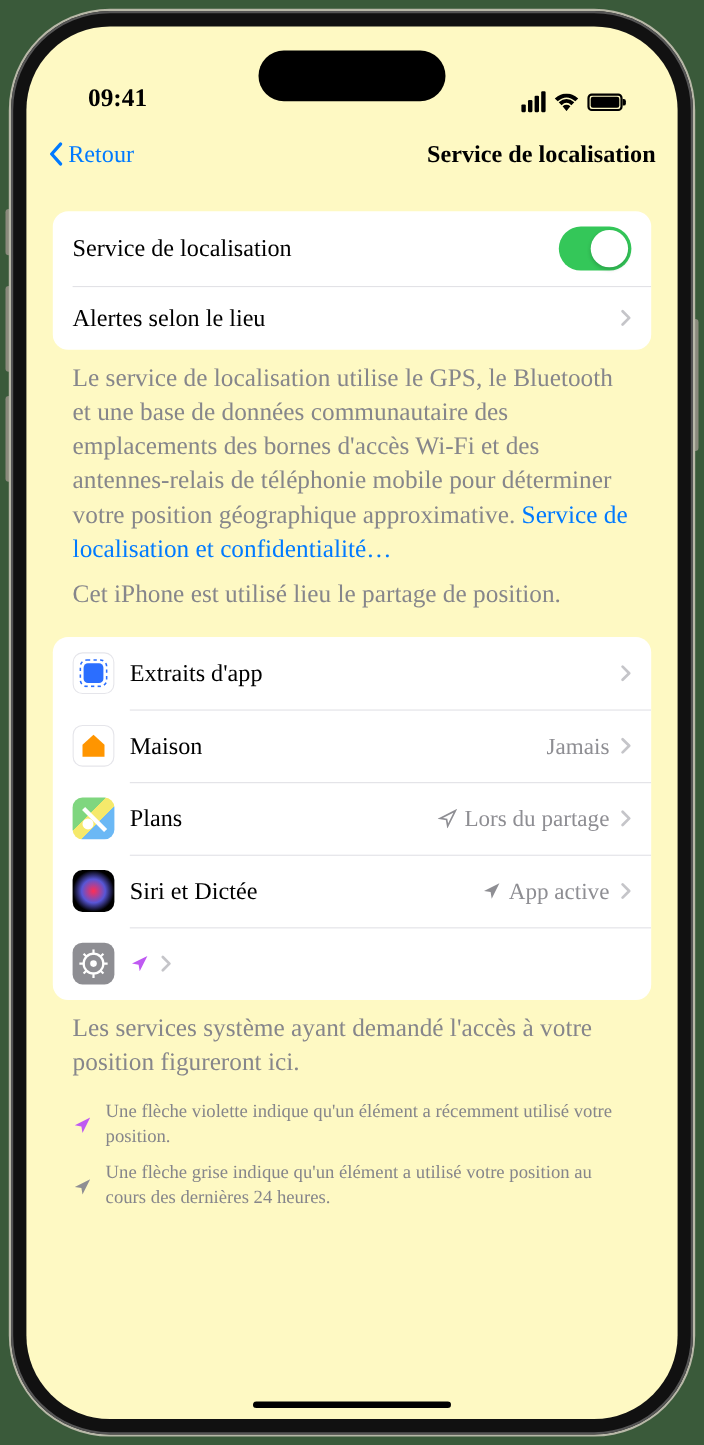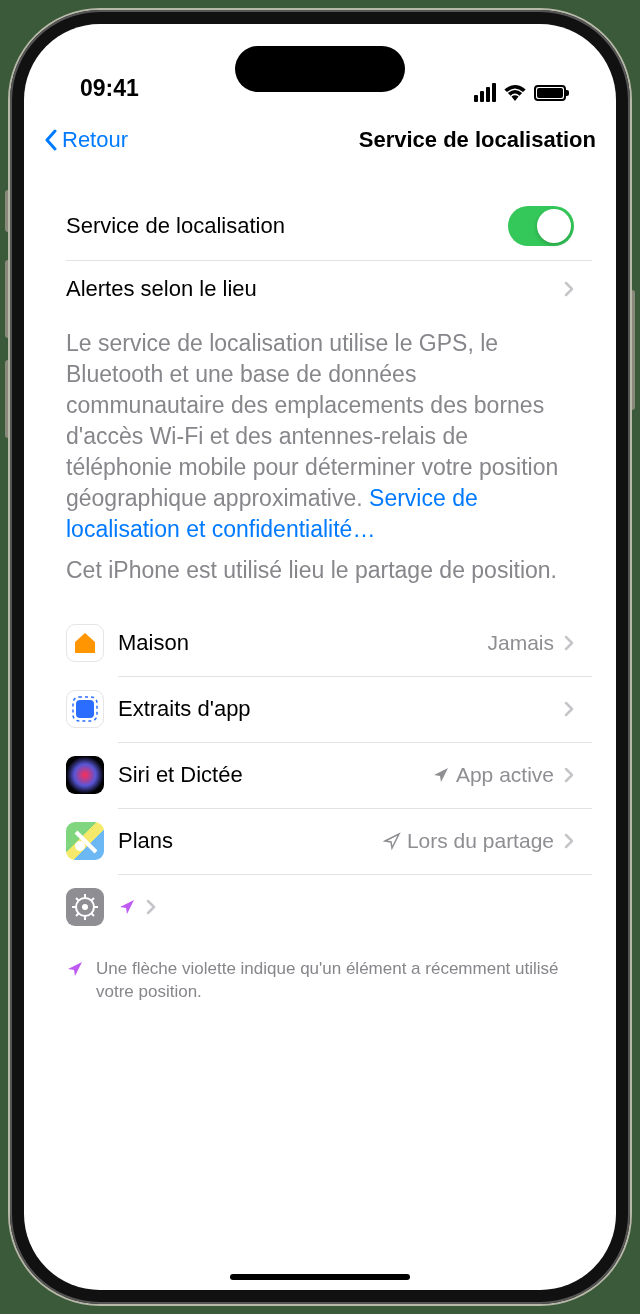--- a/index.html
+++ b/index.html
@@ -3,22 +3,22 @@
 <meta charset="utf-8">
 <style>
 * { margin: 0; padding: 0; box-sizing: border-box; -webkit-font-smoothing: antialiased; }
 html, body { width: 640px; height: 1314px; background: #3a5a3a; font-family: -apple-system, "SF Pro Text", "Helvetica Neue", Arial, sans-serif; }
 .device {
   position: absolute; left: 10px; top: 10px; width: 620px; height: 1294px;
   background: #111; border-radius: 90px; padding: 14px;
   box-shadow: 0 0 0 2px #b8b8a8, inset 0 0 0 2px #555;
 }
 .screen {
-  width: 100%; height: 100%; background: #ffffff; border-radius: 76px;
-  position: relative; overflow: hidden;
+  width: 100%; height: 100%; background: #fef9c3; border-radius: 76px;
+  position: relative; overflow: hidden; font-family: Liberation Serif, serif;
 }
 .island {
   position: absolute; top: 22px; left: 50%; transform: translateX(-50%);
   width: 170px; height: 46px; background: #000; border-radius: 28px; z-index: 50;
 }
 
 .btn-left1 { position:absolute; left:5px; top:190px; width:5px; height:42px; background:#8a8a7c; border-radius:3px 0 0 3px;}
 .btn-left2 { position:absolute; left:5px; top:260px; width:5px; height:78px; background:#8a8a7c; border-radius:3px 0 0 3px;}
 .btn-left3 { position:absolute; left:5px; top:360px; width:5px; height:78px; background:#8a8a7c; border-radius:3px 0 0 3px;}
 .btn-right { position:absolute; right:5px; top:290px; width:5px; height:120px; background:#8a8a7c; border-radius:0 3px 3px 0;}
@@ -71,21 +71,21 @@
 .icon-home { background:#fff; border:1px solid #e5e5ea;}
 .icon-maps { background:linear-gradient(135deg,#7fd67f 0%,#7fd67f 40%,#f5e96b 40%,#f5e96b 60%,#6bb8f5 60%); position:relative;}
 .icon-siri { background:radial-gradient(circle at 50% 50%, #ff2d55 0%, #5856d6 40%, #000 70%);}
 .icon-system { background:#8e8e93;}
 
 .arrow-ind { width:18px; height:18px; flex-shrink:0;}
 .arrow-purple path { fill:#bf5af2; }
 .arrow-gray path { fill:#8e8e93; }
 
 .legend { padding:8px 18px 0; }
-.legend-row { display:flex; gap:12px; font-size:17px; line-height:1.35; color:#86868b; margin-top:10px;}
+.legend-row { display:flex; gap:12px; font-size:17px; line-height:1.35; color:#86868b; margin-top:10px;align-items:center;}
 .legend-row .arrow-ind { margin-top:2px;}
 
 .home-ind { position:absolute; bottom:10px; left:50%; transform:translateX(-50%); width:180px; height:6px; background:#000; border-radius:3px;}
 </style>
 </head>
 <body>
 
 <div class="btn-left1"></div>
 <div class="btn-left2"></div>
 <div class="btn-left3"></div>
@@ -140,69 +140,69 @@
         </div>
       </div>
       <div class="footer-text">
         <span>Le service de localisation utilise le GPS, le Bluetooth et une base de données communautaire des emplacements des bornes d'accès Wi-Fi et des antennes-relais de téléphonie mobile pour déterminer votre position géographique approximative. </span><a href="#">Service de localisation et confidentialité…</a>
       </div>
 
       <div class="footer-text">Cet iPhone est utilisé lieu le partage de position.</div>
 
       <div class="group">
         <div class="row with-icon">
-          <div class="app-icon icon-home">
-            <svg width="26" height="26" viewBox="0 0 26 26">
-                <path d="M13 3 L23 12 L23 23 L3 23 L3 12 Z" fill="#ff9500"></path>
-              </svg>
-          </div>
-          <span class="row-label">Maison</span>
-          <span class="row-value">Jamais</span>
-          <svg class="chev" viewBox="0 0 10 16">
-              <path d="M2 2 L8 8 L2 14"></path>
-            </svg>
-        </div>
-        <div class="row with-icon">
           <div class="app-icon icon-appclips">
             <svg width="26" height="26" viewBox="0 0 26 26">
                 <rect x="4" y="4" width="18" height="18" rx="4" fill="#2b6eff"></rect>
                 <rect x="1" y="1" width="24" height="24" rx="6" fill="none" stroke="#2b6eff" stroke-width="1.5" stroke-dasharray="3 3"></rect>
               </svg>
           </div>
           <span class="row-label">Extraits d'app</span>
+          <svg class="chev" viewBox="0 0 10 16">
+              <path d="M2 2 L8 8 L2 14"></path>
+            </svg>
+        </div>
+        <div class="row with-icon">
+          <div class="app-icon icon-home">
+            <svg width="26" height="26" viewBox="0 0 26 26">
+                <path d="M13 3 L23 12 L23 23 L3 23 L3 12 Z" fill="#ff9500"></path>
+              </svg>
+          </div>
+          <span class="row-label">Maison</span>
+          <span class="row-value">Jamais</span>
+          <svg class="chev" viewBox="0 0 10 16">
+              <path d="M2 2 L8 8 L2 14"></path>
+            </svg>
+        </div>
+        <div class="row with-icon">
+          <div class="app-icon icon-maps">
+            <svg width="38" height="38" viewBox="0 0 38 38" style="position:absolute">
+                <circle cx="14" cy="24" r="5" fill="#fff"></circle>
+                <path d="M10 10 L30 30" stroke="#fff" stroke-width="4"></path>
+              </svg>
+          </div>
+          <span class="row-label">Plans</span>
+          <span class="row-value">
+            <svg class="arrow-ind" viewBox="0 0 18 18">
+                <path class="arrow-outline" d="M2 9 L16 2 L9 16 L8 10 Z" fill="none" stroke="#8e8e93" stroke-width="1.5"></path>
+              </svg>
+            <span>Lors du partage</span>
+          </span>
           <svg class="chev" viewBox="0 0 10 16">
               <path d="M2 2 L8 8 L2 14"></path>
             </svg>
         </div>
         <div class="row with-icon">
           <div class="app-icon icon-siri"></div>
           <span class="row-label">Siri et Dictée</span>
           <span class="row-value">
             <svg class="arrow-ind arrow-gray" viewBox="0 0 18 18">
                 <path d="M2 9 L16 2 L9 16 L8 10 Z"></path>
               </svg>
             <span>App active</span>
-          </span>
-          <svg class="chev" viewBox="0 0 10 16">
-              <path d="M2 2 L8 8 L2 14"></path>
-            </svg>
-        </div>
-        <div class="row with-icon">
-          <div class="app-icon icon-maps">
-            <svg width="38" height="38" viewBox="0 0 38 38" style="position:absolute">
-                <circle cx="14" cy="24" r="5" fill="#fff"></circle>
-                <path d="M10 10 L30 30" stroke="#fff" stroke-width="4"></path>
-              </svg>
-          </div>
-          <span class="row-label">Plans</span>
-          <span class="row-value">
-            <svg class="arrow-ind" viewBox="0 0 18 18">
-                <path class="arrow-outline" d="M2 9 L16 2 L9 16 L8 10 Z" fill="none" stroke="#8e8e93" stroke-width="1.5"></path>
-              </svg>
-            <span>Lors du partage</span>
           </span>
           <svg class="chev" viewBox="0 0 10 16">
               <path d="M2 2 L8 8 L2 14"></path>
             </svg>
         </div>
         <div class="row with-icon">
           <div class="app-icon icon-system">
             <svg width="26" height="26" viewBox="0 0 26 26">
                 <circle cx="13" cy="13" r="9" fill="none" stroke="#fff" stroke-width="2"></circle>
                 <circle cx="13" cy="13" r="3" fill="#fff"></circle>
@@ -221,27 +221,34 @@
           <span class="row-value">
             <svg class="arrow-ind arrow-purple" viewBox="0 0 18 18">
                 <path d="M2 9 L16 2 L9 16 L8 10 Z"></path>
               </svg>
           </span>
           <svg class="chev" viewBox="0 0 10 16">
               <path d="M2 2 L8 8 L2 14"></path>
             </svg>
         </div>
       </div>
+      <div class="footer-text">Les services système ayant demandé l'accès à votre position figureront ici.</div>
 
       <div class="legend">
         <div class="legend-row">
           <svg class="arrow-ind arrow-purple" viewBox="0 0 18 18">
               <path d="M2 9 L16 2 L9 16 L8 10 Z"></path>
             </svg>
           <span>Une flèche violette indique qu'un élément a récemment utilisé votre position.</span>
         </div>
+        <div class="legend-row">
+          <svg class="arrow-ind arrow-gray" viewBox="0 0 18 18">
+              <path d="M2 9 L16 2 L9 16 L8 10 Z"></path>
+            </svg>
+          <span>Une flèche grise indique qu'un élément a utilisé votre position au cours des dernières 24 heures.</span>
+        </div>
       </div>
 
     </div>
 
     <div class="home-ind"></div>
   </div>
 </div>
 
 </body></html>

